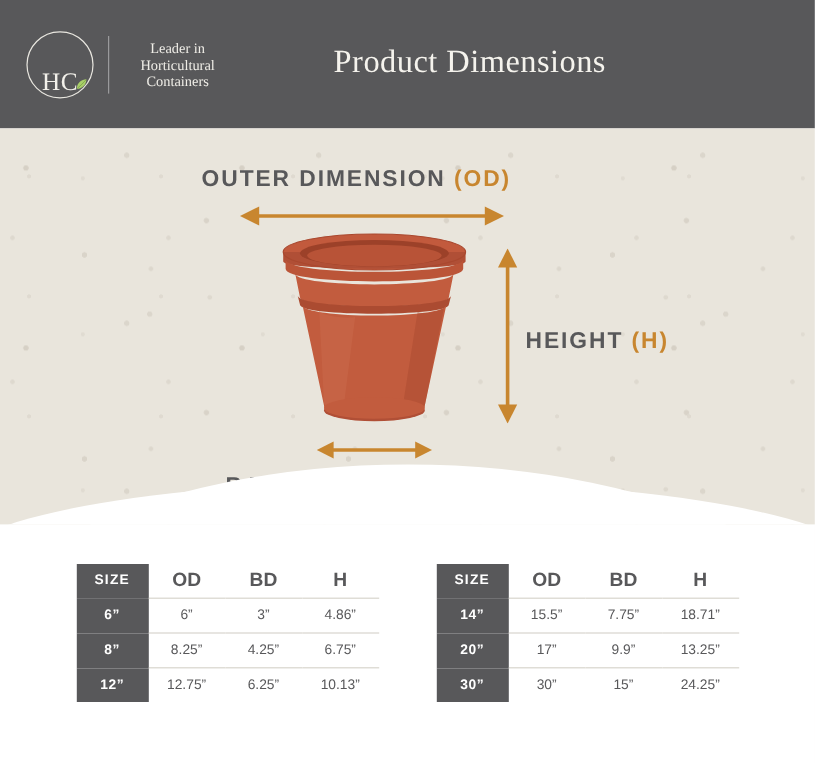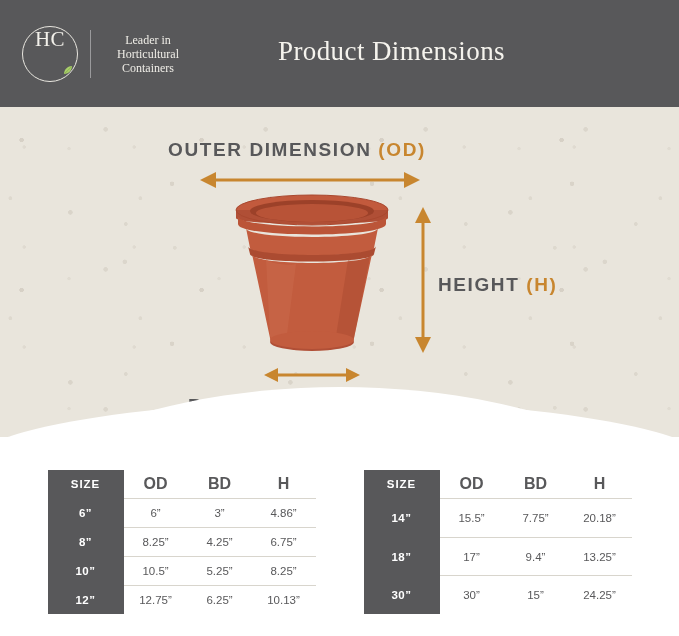--- a/index.html
+++ b/index.html
@@ -34,21 +34,21 @@
     display: flex;
     align-items: center;
     margin-left: 22px;
   }
   .logo-circle {
     width: 54px;
     height: 54px;
     border-radius: 50%;
     border: 1.5px solid #e9e7e0;
     display: flex;
-    align-items: flex-start;
+    align-items: flex-end;
     justify-content: center;
     position: relative;
   }
   .logo-circle .hc {
     color: #f2f0ea;
     font-family: "Liberation Serif", serif;
     font-size: 21px;
     letter-spacing: 0.5px;
   }
   .logo-leaf {
@@ -166,21 +166,21 @@
   table.dim th, table.dim td {
     padding: 0;
     height: 28px;
     text-align: center;
     font-weight: normal;
   }
   table.dim th.size-h, table.dim td.size-c {
     background: #58585a;
     color: #ffffff;
     font-weight: bold;
-    width: 76px;
+    width: 60px;
     font-size: 11.5px;
     letter-spacing: 0.5px;
   }
   table.dim th.size-h { letter-spacing: 1px; }
   table.dim th.col-h {
     color: #58585a;
     font-weight: bold;
     width: 64px;
     font-size: 16px;
   }
@@ -298,26 +298,20 @@
           <td class="val">3”</td>
           <td class="val">4.86”</td>
         </tr>
         <tr class="body-row">
           <td class="size-c">8”</td>
           <td class="val">8.25”</td>
           <td class="val">4.25”</td>
           <td class="val">6.75”</td>
         </tr>
         <tr class="body-row">
-          <td class="size-c">10”</td>
-          <td class="val">10.5”</td>
-          <td class="val">5.25”</td>
-          <td class="val">8.25”</td>
-        </tr>
-        <tr class="body-row">
           <td class="size-c">12”</td>
           <td class="val">12.75”</td>
           <td class="val">6.25”</td>
           <td class="val">10.13”</td>
         </tr>
       </tbody>
     </table>
 
     <table class="dim">
       <thead>
@@ -326,26 +320,26 @@
           <th class="col-h">OD</th>
           <th class="col-h">BD</th>
           <th class="col-h">H</th>
         </tr>
       </thead>
       <tbody>
         <tr class="body-row">
           <td class="size-c">14”</td>
           <td class="val">15.5”</td>
           <td class="val">7.75”</td>
-          <td class="val">20.18”</td>
-        </tr>
-        <tr class="body-row">
-          <td class="size-c">18”</td>
+          <td class="val">18.71”</td>
+        </tr>
+        <tr class="body-row">
+          <td class="size-c">20”</td>
           <td class="val">17”</td>
-          <td class="val">9.4”</td>
+          <td class="val">9.9”</td>
           <td class="val">13.25”</td>
         </tr>
         <tr class="body-row">
           <td class="size-c">30”</td>
           <td class="val">30”</td>
           <td class="val">15”</td>
           <td class="val">24.25”</td>
         </tr>
       </tbody>
     </table>

